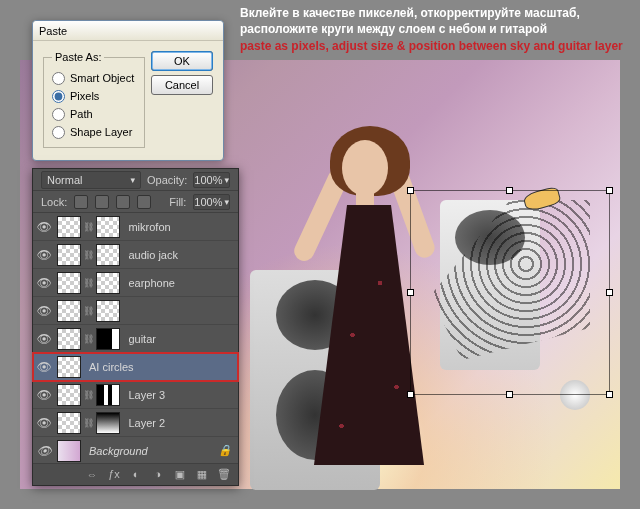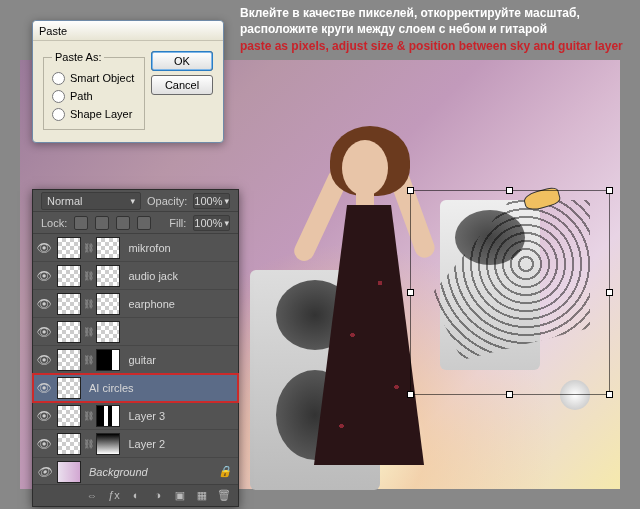--- a/index.html
+++ b/index.html
@@ -43,21 +43,21 @@
 .dialog .body { display: flex; padding: 10px 10px 12px 10px; gap: 6px; }
 .dialog fieldset { flex: 1; border: 1px solid #b5b2a2; padding: 6px 8px; }
 .dialog legend { padding: 0 3px; }
 .dialog .radio { display: flex; align-items: center; gap: 5px; height: 18px; }
 .dialog .radio input { accent-color: #3a6ea5; margin:0;}
 .dialog .btns { display: flex; flex-direction: column; gap: 4px; }
 .dialog .btn { width: 62px; height: 20px; border: 1px solid #6a6a6a; background: linear-gradient(#fff,#e0e0e0); border-radius: 3px; font-size: 11px; cursor: pointer; }
 .dialog .btn.primary { outline: 1px solid #2a7dc4; outline-offset: -1px; box-shadow: 0 0 0 1px #7eb6e8 inset; }
 
 
-.panel { position: absolute; left: 32px; top: 168px; width: 207px; background: #535353; border: 1px solid #2c2c2c; font-size: 11px; color: #d8d8d8; box-shadow: 0 2px 10px rgba(0,0,0,.5); margin-top: 21px; }
+.panel { position: absolute; left: 32px; top: 168px; width: 207px; background: #535353; border: 1px solid #2c2c2c; font-size: 11px; color: #d8d8d8; box-shadow: 0 2px 10px rgba(0,0,0,.5); }
 .panel .top { display: flex; align-items: center; height: 22px; padding: 0 8px; gap: 6px; border-bottom: 1px solid #404040; }
 .panel .sel { flex: 1; display: flex; align-items: center; justify-content: space-between; border: 1px solid #3c3c3c; background: #4a4a4a; padding: 2px 5px; height: 18px; border-radius: 2px; }
 .panel .lbl { color:#ccc; }
 .panel .pct { display: inline-flex; align-items:center; gap:2px; border:1px solid #3c3c3c; background:#4a4a4a; padding:1px 0; border-radius:2px;justify-content:center;}
 .panel .lock { display:flex; align-items:center; gap:7px; height:22px; padding:0 8px; border-bottom:1px solid #404040;}
 .panel .lock .ico{ width:14px; height:14px; display:inline-block; background:#666; border-radius:2px; border:1px solid #333;}
 .panel .layers { max-height: 250px; }
 .layer { display:flex; align-items:center; height:28px; border-bottom:1px solid #474747; background:#535353; }
 .layer.selected { background:#5b6b87; outline: 2px solid #cc2a2a; outline-offset: -1px; }
 .layer.bg { font-style: italic; }
@@ -114,20 +114,24 @@
     <span>Paste</span>
   </div>
   <div class="body">
     <fieldset>
       <legend>Paste As:</legend>
       <label class="radio">
         <input type="radio" name="pa" style="">
         <span>Smart Object</span>
       </label>
       <label class="radio">
+        <input type="radio" name="pa" checked="" style="">
+        <span>Pixels</span>
+      </label>
+      <label class="radio">
         <input type="radio" name="pa" style="">
         <span>Path</span>
       </label>
       <label class="radio">
         <input type="radio" name="pa" style="">
         <span>Shape Layer</span>
       </label>
     </fieldset>
     <div class="btns">
       <button class="btn primary">OK</button>

